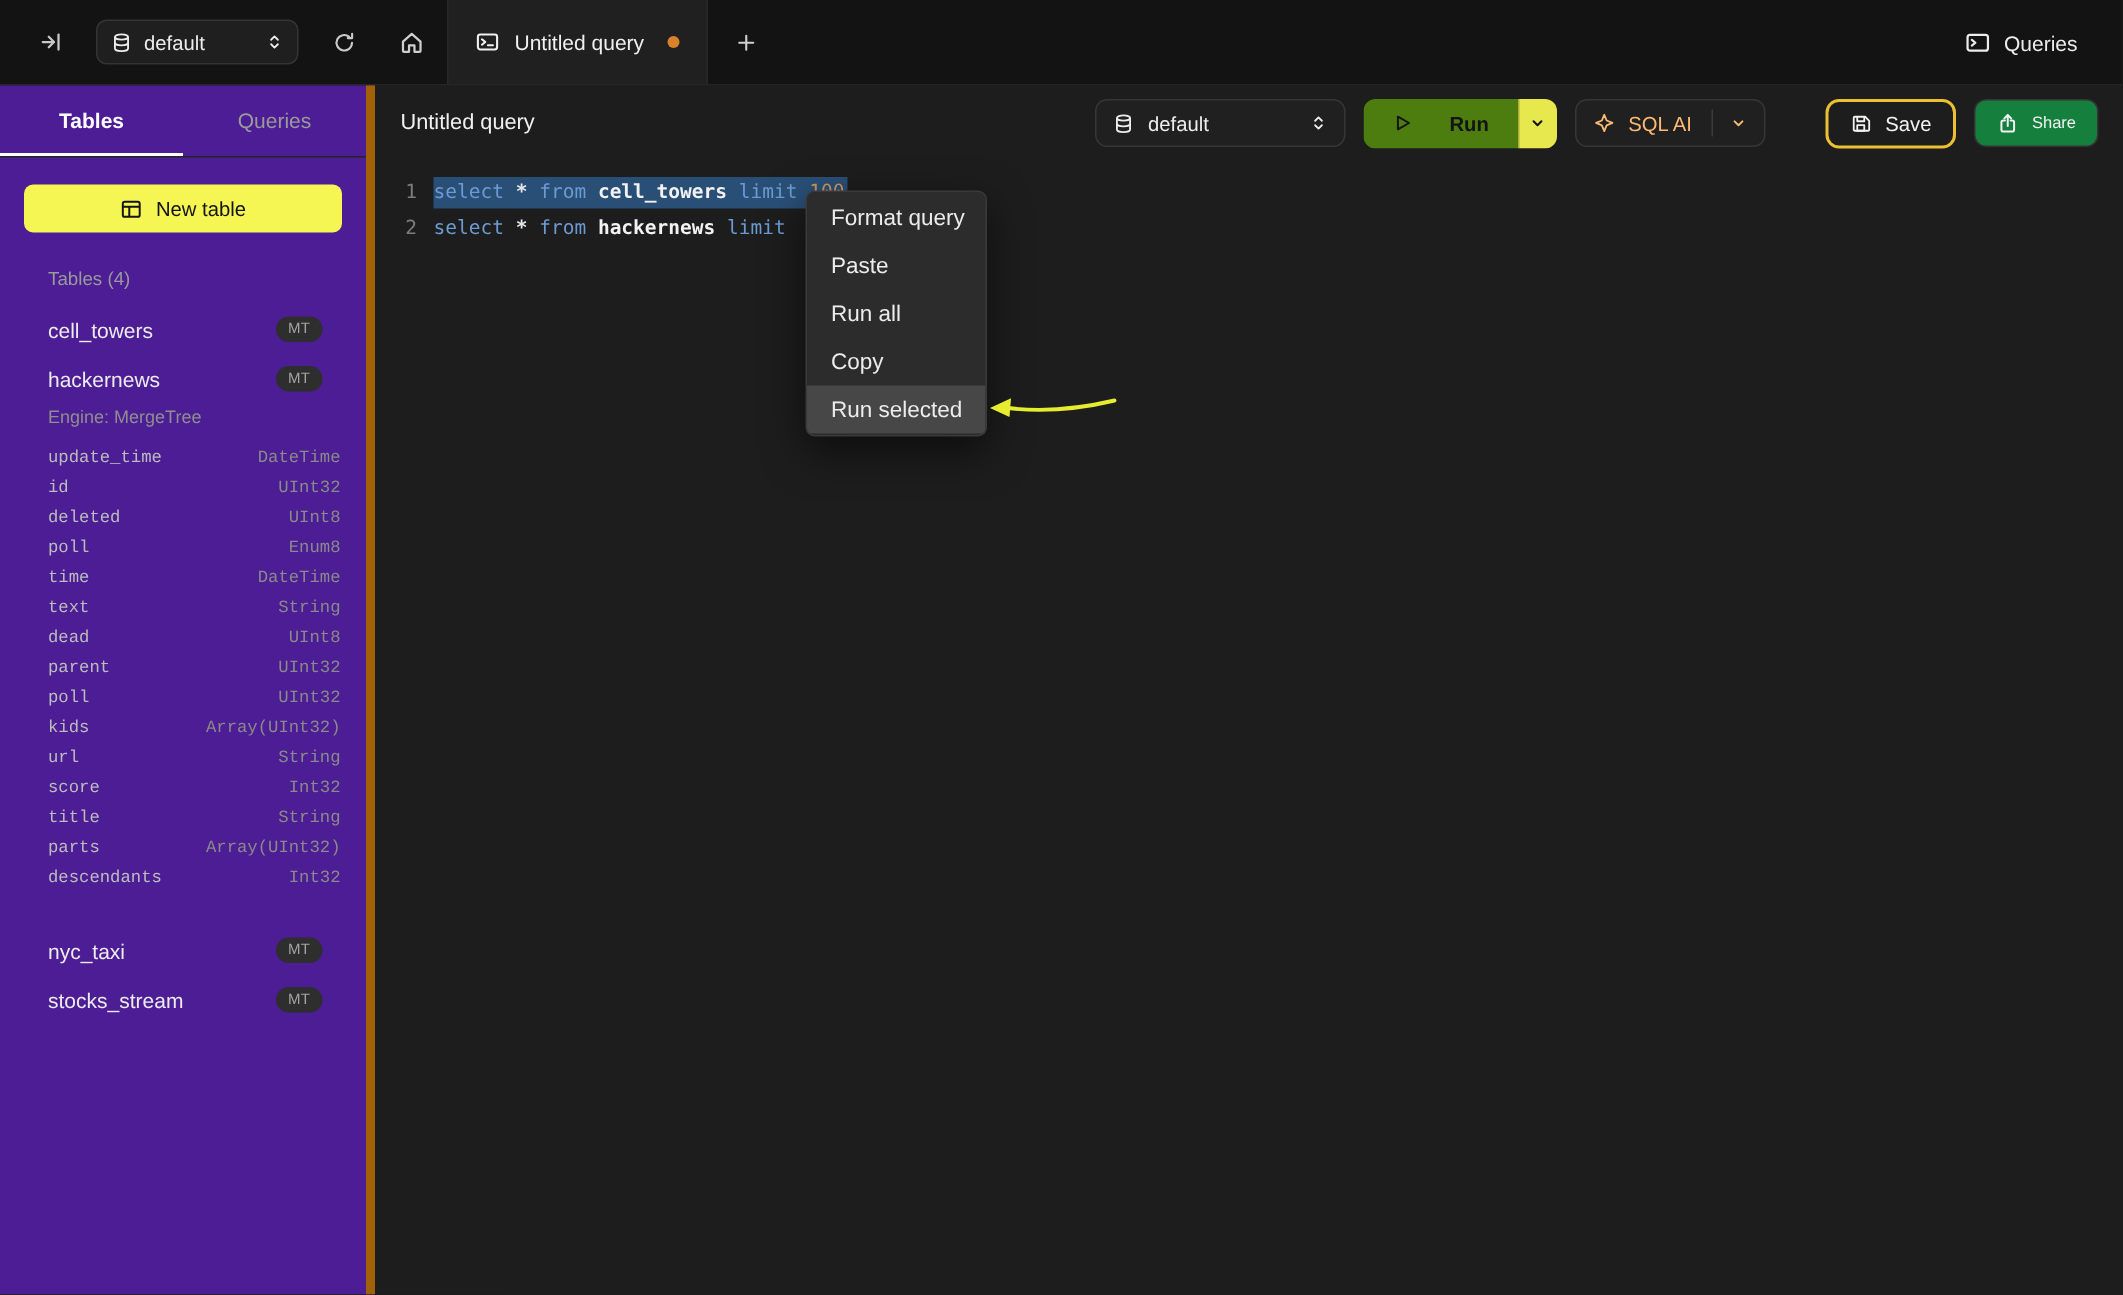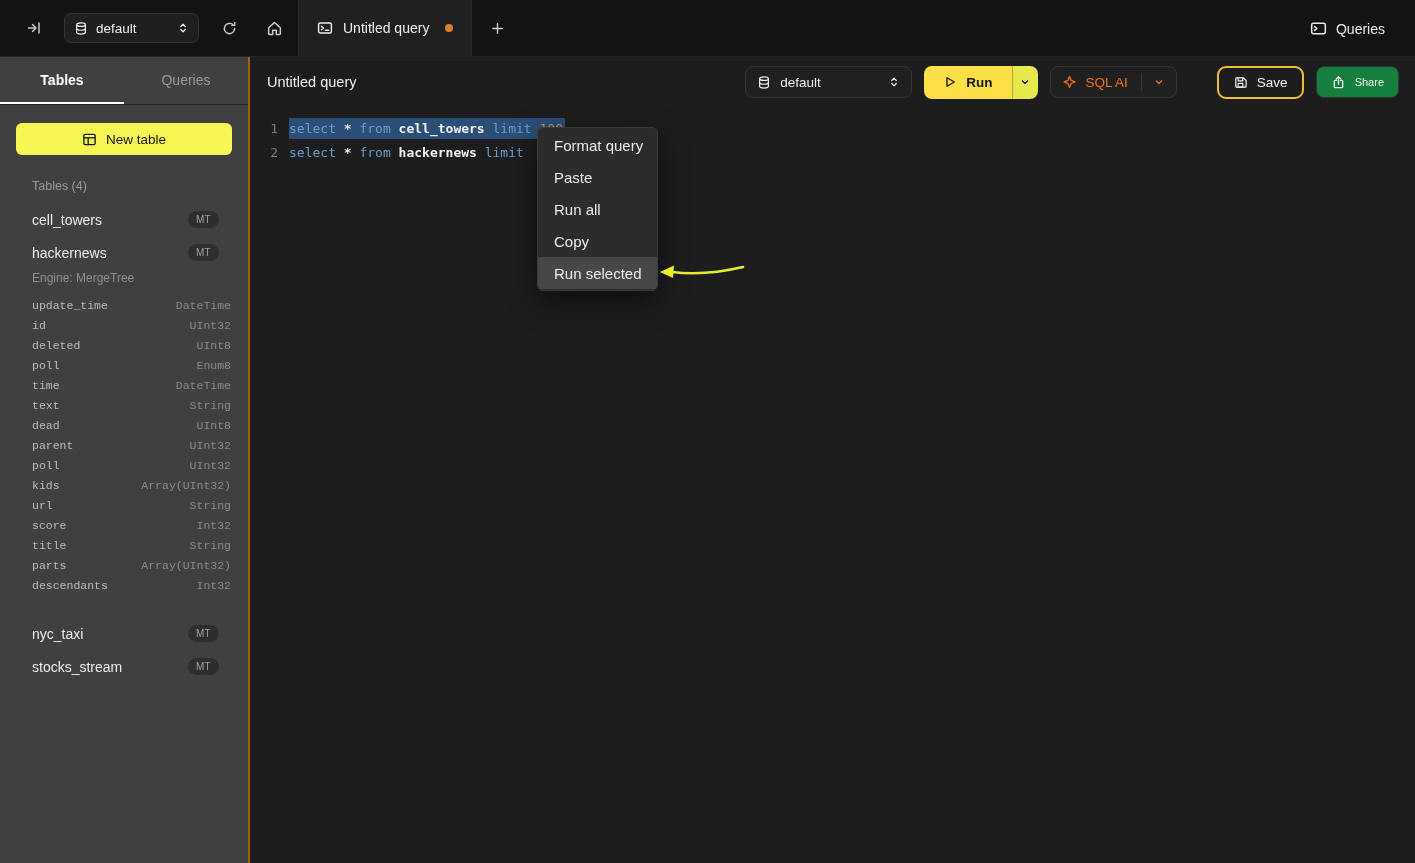--- a/index.html
+++ b/index.html
@@ -15,21 +15,21 @@
   .db-select { height:30px; width:135px; background:#1f1f1f; border:1px solid #343434; border-radius:7px; display:flex; align-items:center; gap:8px; padding:0 9px; font-size:13.5px; color:#ededed; cursor:pointer; }
   .db-select .grow { flex:1; }
   .tabstrip { display:flex; align-self:stretch; align-items:stretch; }
   .home-tab { width:48px; display:flex; align-items:center; justify-content:center; color:#cfcfcf; cursor:pointer; }
   .query-tab { display:flex; align-items:center; gap:10px; padding:0 18px; background:#202020; border-left:1px solid #282828; border-right:1px solid #282828; color:#f0f0f0; font-size:14px; cursor:pointer; }
   .unsaved-dot { width:8px; height:8px; border-radius:50%; background:#d9822b; margin-left:6px; }
   .plus-tab { width:50px; display:flex; align-items:center; justify-content:center; color:#cfcfcf; cursor:pointer; }
   .topbar-right { position:absolute; right:30px; top:0; height:57px; display:flex; align-items:center; gap:9px; color:#ececec; font-size:14px; cursor:pointer; }
 
   
-  .sidebar { position:absolute; left:0; top:57px; width:250px; bottom:0; background:#404040; border-right:2px solid #a16207; }
+  .sidebar { position:absolute; left:0; top:57px; width:250px; bottom:0; background:#4c1d95; border-right:6px solid #a16207; }
   .side-tabs { display:flex; height:48px; border-bottom:1px solid #242424; }
   .side-tab { flex:1; display:flex; align-items:center; justify-content:center; font-size:14px; color:#9a9a9a; cursor:pointer; border-bottom:2px solid transparent; }
   .side-tab.active { color:#ffffff; border-bottom:2px solid #ffffff; font-weight:600; }
   .new-table-btn { margin:18px 16px 0 16px; height:32px; background:#f5f554; border-radius:6px; color:#141414; display:flex; align-items:center; justify-content:center; gap:9px; font-size:13.5px; cursor:pointer; }
   .search-box { margin:16px 16px 0 16px; height:32px; background:#212121; border-radius:8px; display:flex; align-items:center; gap:8px; padding:0 10px; color:#8a8a8a; }
   .search-box input { background:transparent; border:none; outline:none; color:#cfcfcf; font-size:13px; width:100%; font-family:"Liberation Sans",sans-serif; }
   .search-box input::placeholder { color:#8a8a8a; }
   .section-label { margin:24px 0 10px 32px; font-size:12.5px; color:#9a9a9a; }
   .table-row { height:33px; display:flex; align-items:center; justify-content:space-between; padding:0 29px 0 32px; cursor:pointer; }
   .table-name { font-size:14px; font-weight:500; color:#ececec; }
@@ -41,23 +41,23 @@
   .col-type { color:#8a8a8a;padding-left:12px; }
   .table-row.spaced { margin-top:12px; }
 
   
   .main-header { position:absolute; left:250px; top:57px; right:0; height:50px; display:flex; align-items:center; padding:0 16px 0 17px; }
   .main-title { font-size:14.5px; color:#f0f0f0; }
   .header-actions { margin-left:auto; display:flex; align-items:center; gap:12px; }
   .selector-btn { height:32px; width:167px; background:#202020; border:1px solid #363636; border-radius:8px; display:flex; align-items:center; gap:9px; padding:0 11px; font-size:13.5px; color:#ededed; cursor:pointer; }
   .selector-btn .grow { flex:1; }
   .run-group { display:flex; height:33px; border-radius:8px; overflow:hidden; cursor:pointer; }
-  .run-main { background:#fde047; color:#141414; display:flex; align-items:center; gap:9px; padding:0 19px; font-size:13.5px; font-weight:600; }
+  .run-main { background:#4d7c0f; color:#141414; display:flex; align-items:center; gap:24px; padding:0 19px; font-size:13.5px; font-weight:600; }
   .run-caret { background:#e6e84e; width:26px; display:flex; align-items:center; justify-content:center; color:#141414; border-left:1px solid rgba(0,0,0,.25); }
-  .sqlai-btn { height:32px; background:#202020; border:1px solid #363636; border-radius:8px; display:flex; align-items:center; gap:9px; padding:0 11px; font-size:13.5px; color:#f97316; cursor:pointer; }
+  .sqlai-btn { height:32px; background:#202020; border:1px solid #363636; border-radius:8px; display:flex; align-items:center; gap:9px; padding:0 11px; font-size:13.5px; color:#fdba74; cursor:pointer; }
   .sqlai-divider { width:1px; height:18px; background:#3a3a3a; margin:0 2px 0 4px; }
   .save-btn { height:33px; background:transparent; border:2px solid #edc032; border-radius:9px; display:flex; align-items:center; gap:9px; padding:0 14px; font-size:13.5px; color:#f2f2f2; cursor:pointer;margin-left:28px; }
   .share-btn { height:32px; background:#15803d; border:1px solid #343434; border-radius:8px; display:flex; align-items:center; gap:9px; padding:0 14px; font-size:11px; color:#f2f2f2; cursor:pointer; }
 
   
   .editor { position:absolute; left:250px; top:107px; right:0; bottom:0; background:#1d1d1d; padding-top:9px; cursor:text; }
   .code-line { display:flex; align-items:center; height:24px; font-family:"DejaVu Sans Mono",monospace; font-size:13px; }
   .gutter { width:28px; text-align:right; color:#7d7d7d; flex:0 0 auto; }
   .code-text { margin-left:11px; white-space:pre; }
   .sel { background:#2a4f77; padding:3px 2px 3px 0; }

